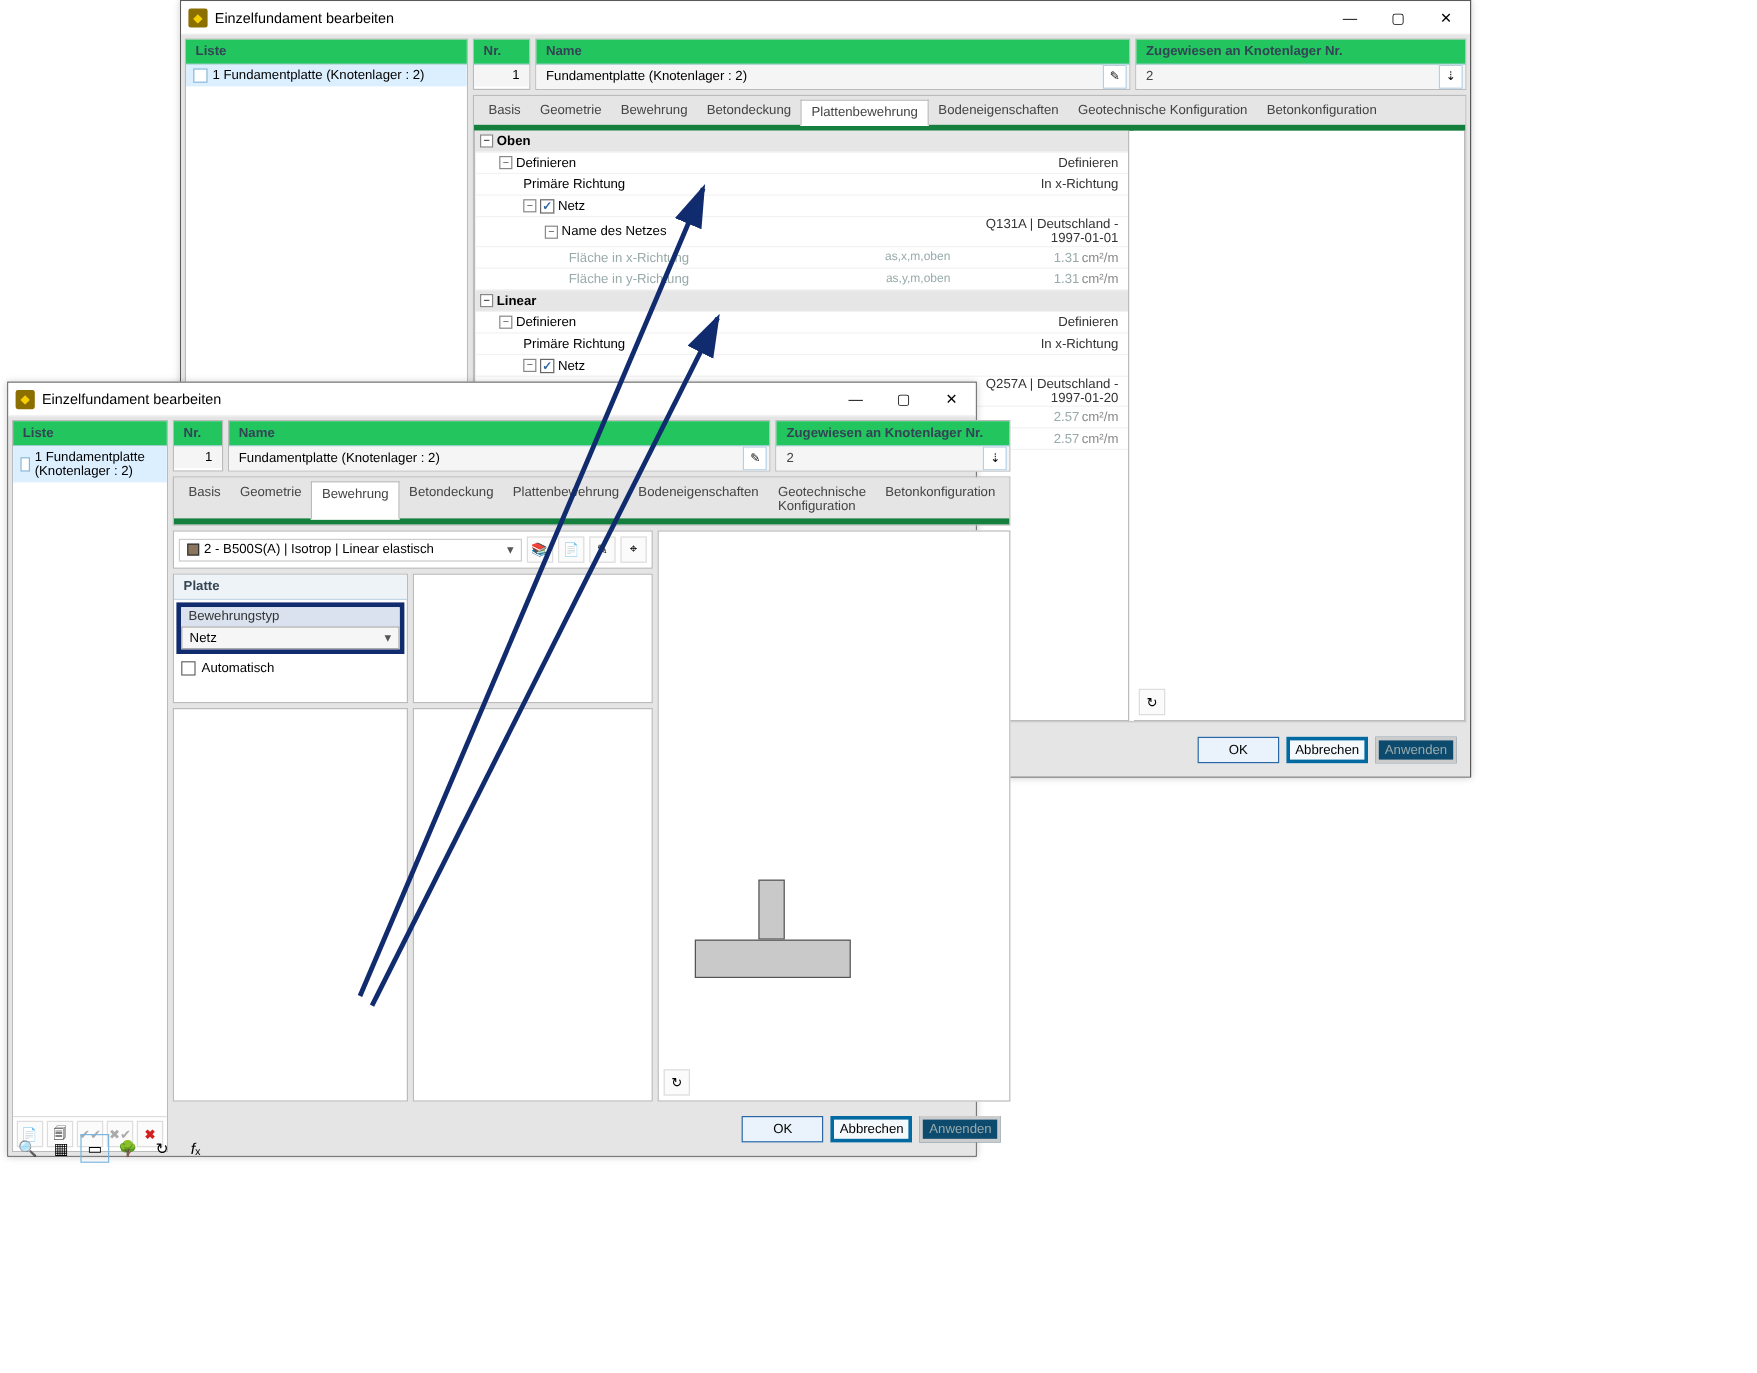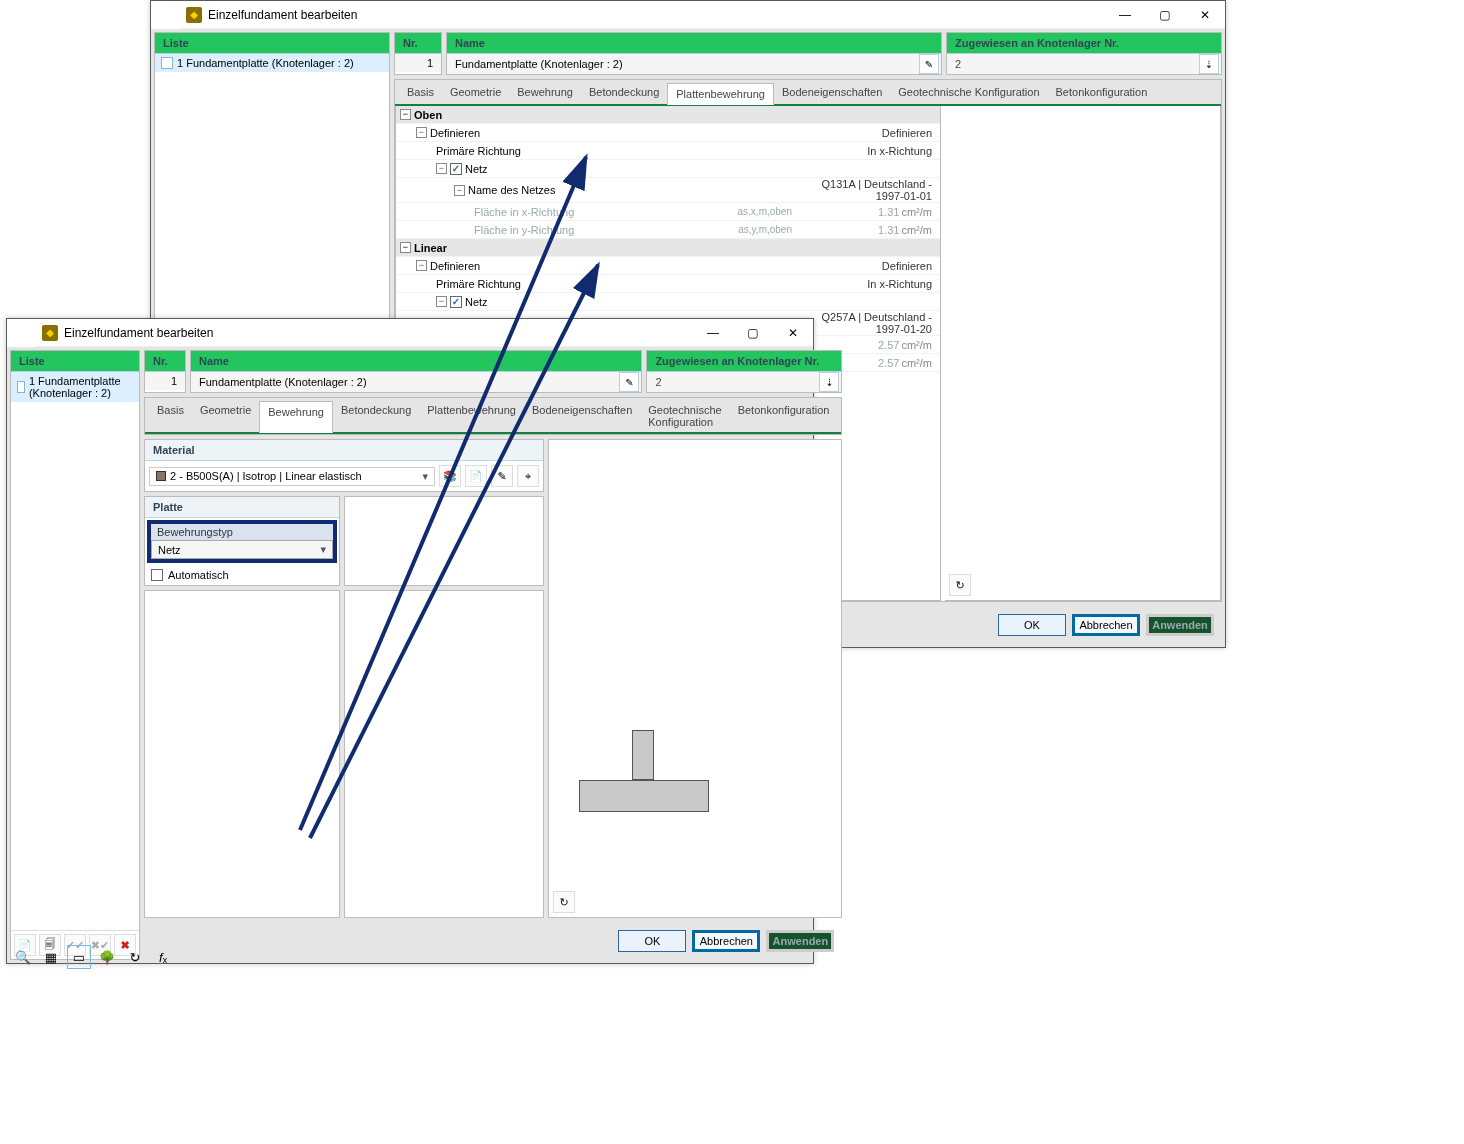--- a/index.html
+++ b/index.html
@@ -1,55 +1,55 @@
 <!DOCTYPE html>
 <html><head>
 <meta charset="utf-8">
 <style>
   * { box-sizing: border-box; font-family: 'Segoe UI', Tahoma, sans-serif; }
   body { margin: 0; background: #fff; width: 1464px; height: 1144px; position: relative; overflow: hidden; }
   .window { position: absolute; background: #fff; border: 1px solid #5a5a5a; box-shadow: 0 0 6px rgba(0,0,0,0.2); display: flex; flex-direction: column; }
-  .titlebar { height: 28px; display: flex; align-items: center; padding: 0 0 0 6px; background: #fff; border-bottom: 1px solid #eee; font-size: 12px; color: #000; margin-left: 29px; }
+  .titlebar { height: 28px; display: flex; align-items: center; padding: 0 0 0 6px; background: #fff; border-bottom: 1px solid #eee; font-size: 12px; color: #000; }
   .titlebar .app-icon { width: 16px; height: 16px; margin-right: 6px; background: #8b6f00; border-radius: 2px; display:inline-flex; align-items:center; justify-content:center; }
   .titlebar .app-icon::before { content:"◆"; color:#f6d000; font-size:10px; }
   .titlebar .title-text { flex: 1; }
   .winbtns { display: flex; }
   .winbtn { width: 40px; height: 28px; display: flex; align-items: center; justify-content: center; font-size: 12px; }
   .window-body { flex: 1; background: #e5e5e5; padding: 3px; display: flex; flex-direction: column; }
   .flexrow { display: flex; gap: 4px; }
   .panel-col { display: flex; flex-direction: column; gap: 4px; }
   .hdr { background: #22c55e; padding: 4px 8px; font-size: 11px; font-weight: bold; color: #345; border-bottom:1px solid #b5d0e3; }
   .box { background: #fff; border: 1px solid #bbb; }
   .listbox { background: #fff; flex: 1; border:1px solid #bbb; }
   .listitem { background: #dcefff; padding: 3px 6px; font-size: 11px; display:flex; align-items:center; gap:4px; }
   .listitem .sq { width:12px; height:12px; background:#fff; border:1px solid #85b5d8; }
   .numbox { background:#f5f5f5; text-align:right; padding:3px 8px; font-size:11px; }
   .namebox { display:flex; align-items:center; background:#f5f5f5; }
   .namebox .nameval { flex:1; padding:3px 8px; font-size:11px; }
   .iconbtn { width:20px; height:20px; margin:0 2px; background:#fff; border:1px solid #b5d0e3; display:flex; align-items:center; justify-content:center; font-size:10px; }
   .assignbox { display:flex; align-items:center; background:#f5f5f5; }
   .assignval { flex:1; padding:3px 8px; font-size:11px; color:#444; }
-  .tabs { display:flex; background:#e5e5e5; padding:2px 4px 0 4px; font-size:11px; border-bottom:2px solid #15803d; }
+  .tabs { display:flex; background:#e5e5e5; padding:2px 4px 0 4px; font-size:11px; border-bottom:5px solid #15803d; }
   .tab { padding:4px 8px; color:#444; cursor:default; }
   .tab.active { background:#fff; border:1px solid #bbb; border-bottom-color:#fff; position:relative; top:1px; }
   .treepane { background:#fff; font-size:11px; }
   .trow { display:flex; align-items:center; min-height:18px; border-bottom:1px solid #f2f2f2; }
   .tcell-l { flex:1; display:flex; align-items:center; gap:3px; padding:1px 4px; }
   .tcell-m { width:95px; text-align:right; color:#9aa; font-size:10px; padding-right:8px; }
   .tcell-r { width:140px; text-align:right; color:#333; padding-right:8px; font-size:11px; }
   .tcell-r .u { color:#888; margin-left:2px; }
   .expander { width:11px; height:11px; border:1px solid #888; display:inline-flex; align-items:center; justify-content:center; font-size:9px; line-height:1; color:#555; background:#fff; }
   .chk { width:12px; height:12px; border:1px solid #666; display:inline-flex; align-items:center; justify-content:center; font-size:10px; background:#fff; }
   .chk.checked::before { content:"✓"; color:#2a66a5; font-weight:bold; }
   .disabled { color:#9aa; }
   .sectionhdr { background:#e6e6e6; font-weight:bold; }
   .btnrow { display:flex; justify-content:flex-end; gap:6px; padding:8px; }
   .btn { min-width:68px; height:22px; font-size:11px; border:3px solid #0369a1; background:#f4f9fd; display:flex; align-items:center; justify-content:center; }
   .btn.primary { border:1px solid #2a66a5; background:#eaf3fb; }
-  .btn.disabled { color:#9aa; background:#14532d; border-color:#ccc;font-weight:bold; }
+  .btn.disabled { color:#9aa; background:#0c4a6e; border-color:#ccc; }
   .smallbtnbar { display:flex; gap:3px; padding:3px; background:#fff; }
   .smallbtn { width:22px; height:22px; border:1px solid #ddd; background:#fbfbfb; display:flex; align-items:center; justify-content:center; font-size:11px; }
   .matsectionhdr { background:#eef3f7; padding:4px 8px; font-size:11px; font-weight:bold; color:#345; border-bottom:1px solid #c3d6e4; }
   .matrow { display:flex; align-items:center; padding:4px; gap:4px; }
   .matsel { flex:1; background:#fff; border:1px solid #ccc; padding:2px 6px; font-size:11px; display:flex; align-items:center; gap:4px; }
   .matsel .msq { width:10px; height:10px; background:#8c755e; border:1px solid #333; }
   .matsel .dd { margin-left:auto; color:#555; }
   .highlight { border:4px solid #112b6f; }
   .labelsm { font-size:11px; padding:2px 6px; color:#333; }
   .ddbox { background:#f6f6f6; border:1px solid #aaa; padding:2px 6px; font-size:11px; display:flex; justify-content:space-between; align-items:center; }
@@ -325,21 +325,20 @@
             <div class="tab">Bodeneigenschaften</div>
             <div class="tab">Geotechnische Konfiguration</div>
             <div class="tab">Betonkonfiguration</div>
           </div>
         </div>
 
         <div class="flexrow" style="flex:1;">
 
           <div class="panel-col" style="width:400px;">
             <div class="box">
-              <div class="matsectionhdr">Material</div>
               <div class="matrow">
                 <div class="matsel">
                   <span class="msq"></span>
                   <span>2 - B500S(A) | Isotrop | Linear elastisch</span>
                   <span class="dd">▾</span>
                 </div>
                 <div class="smallbtn">📚</div>
                 <div class="smallbtn">📄</div>
                 <div class="smallbtn">✎</div>
                 <div class="smallbtn">⌖</div>

